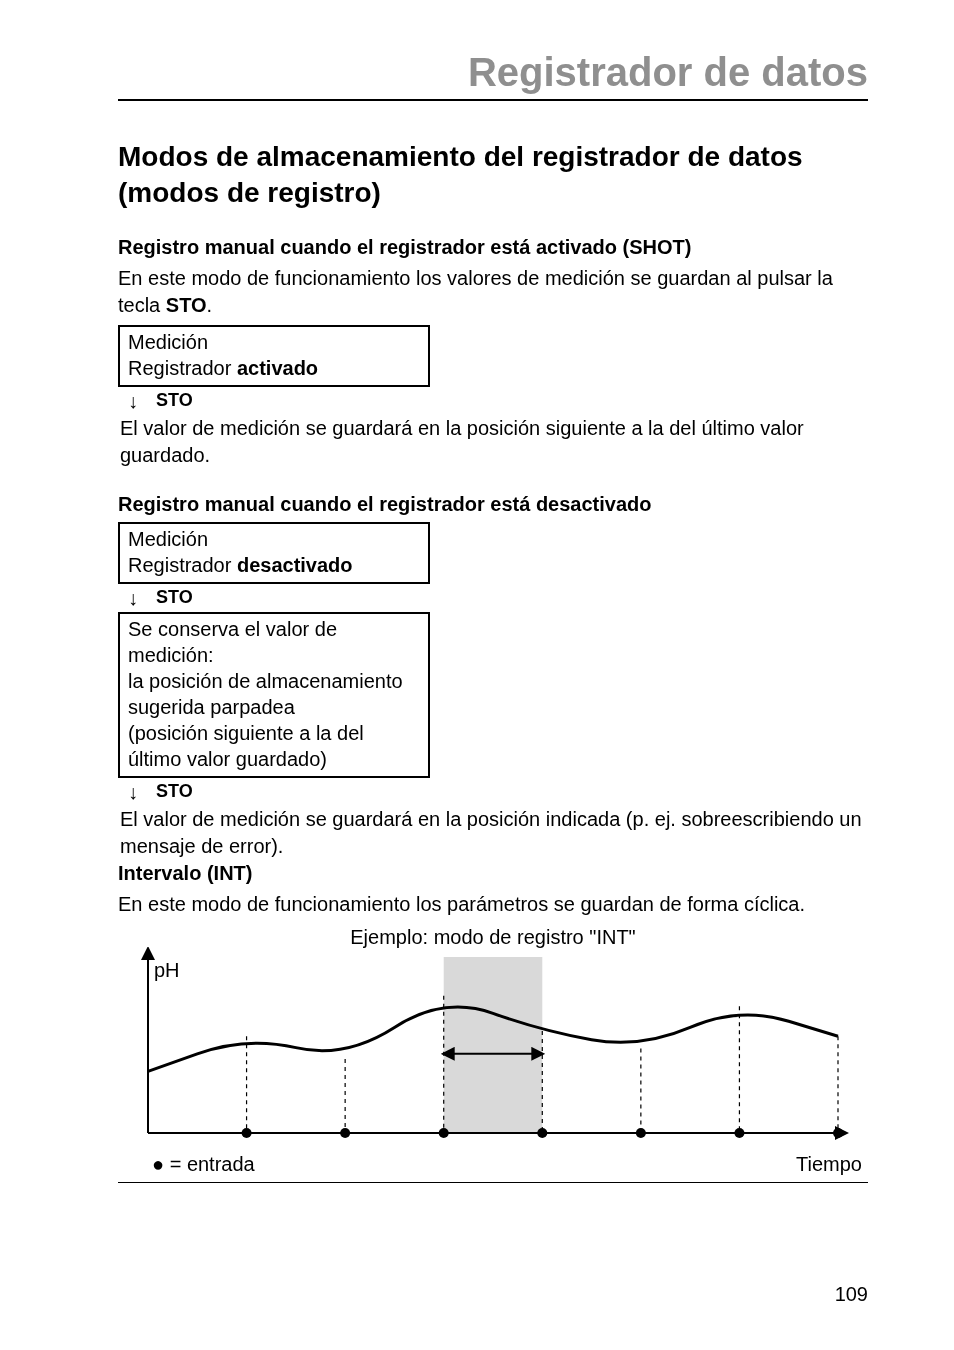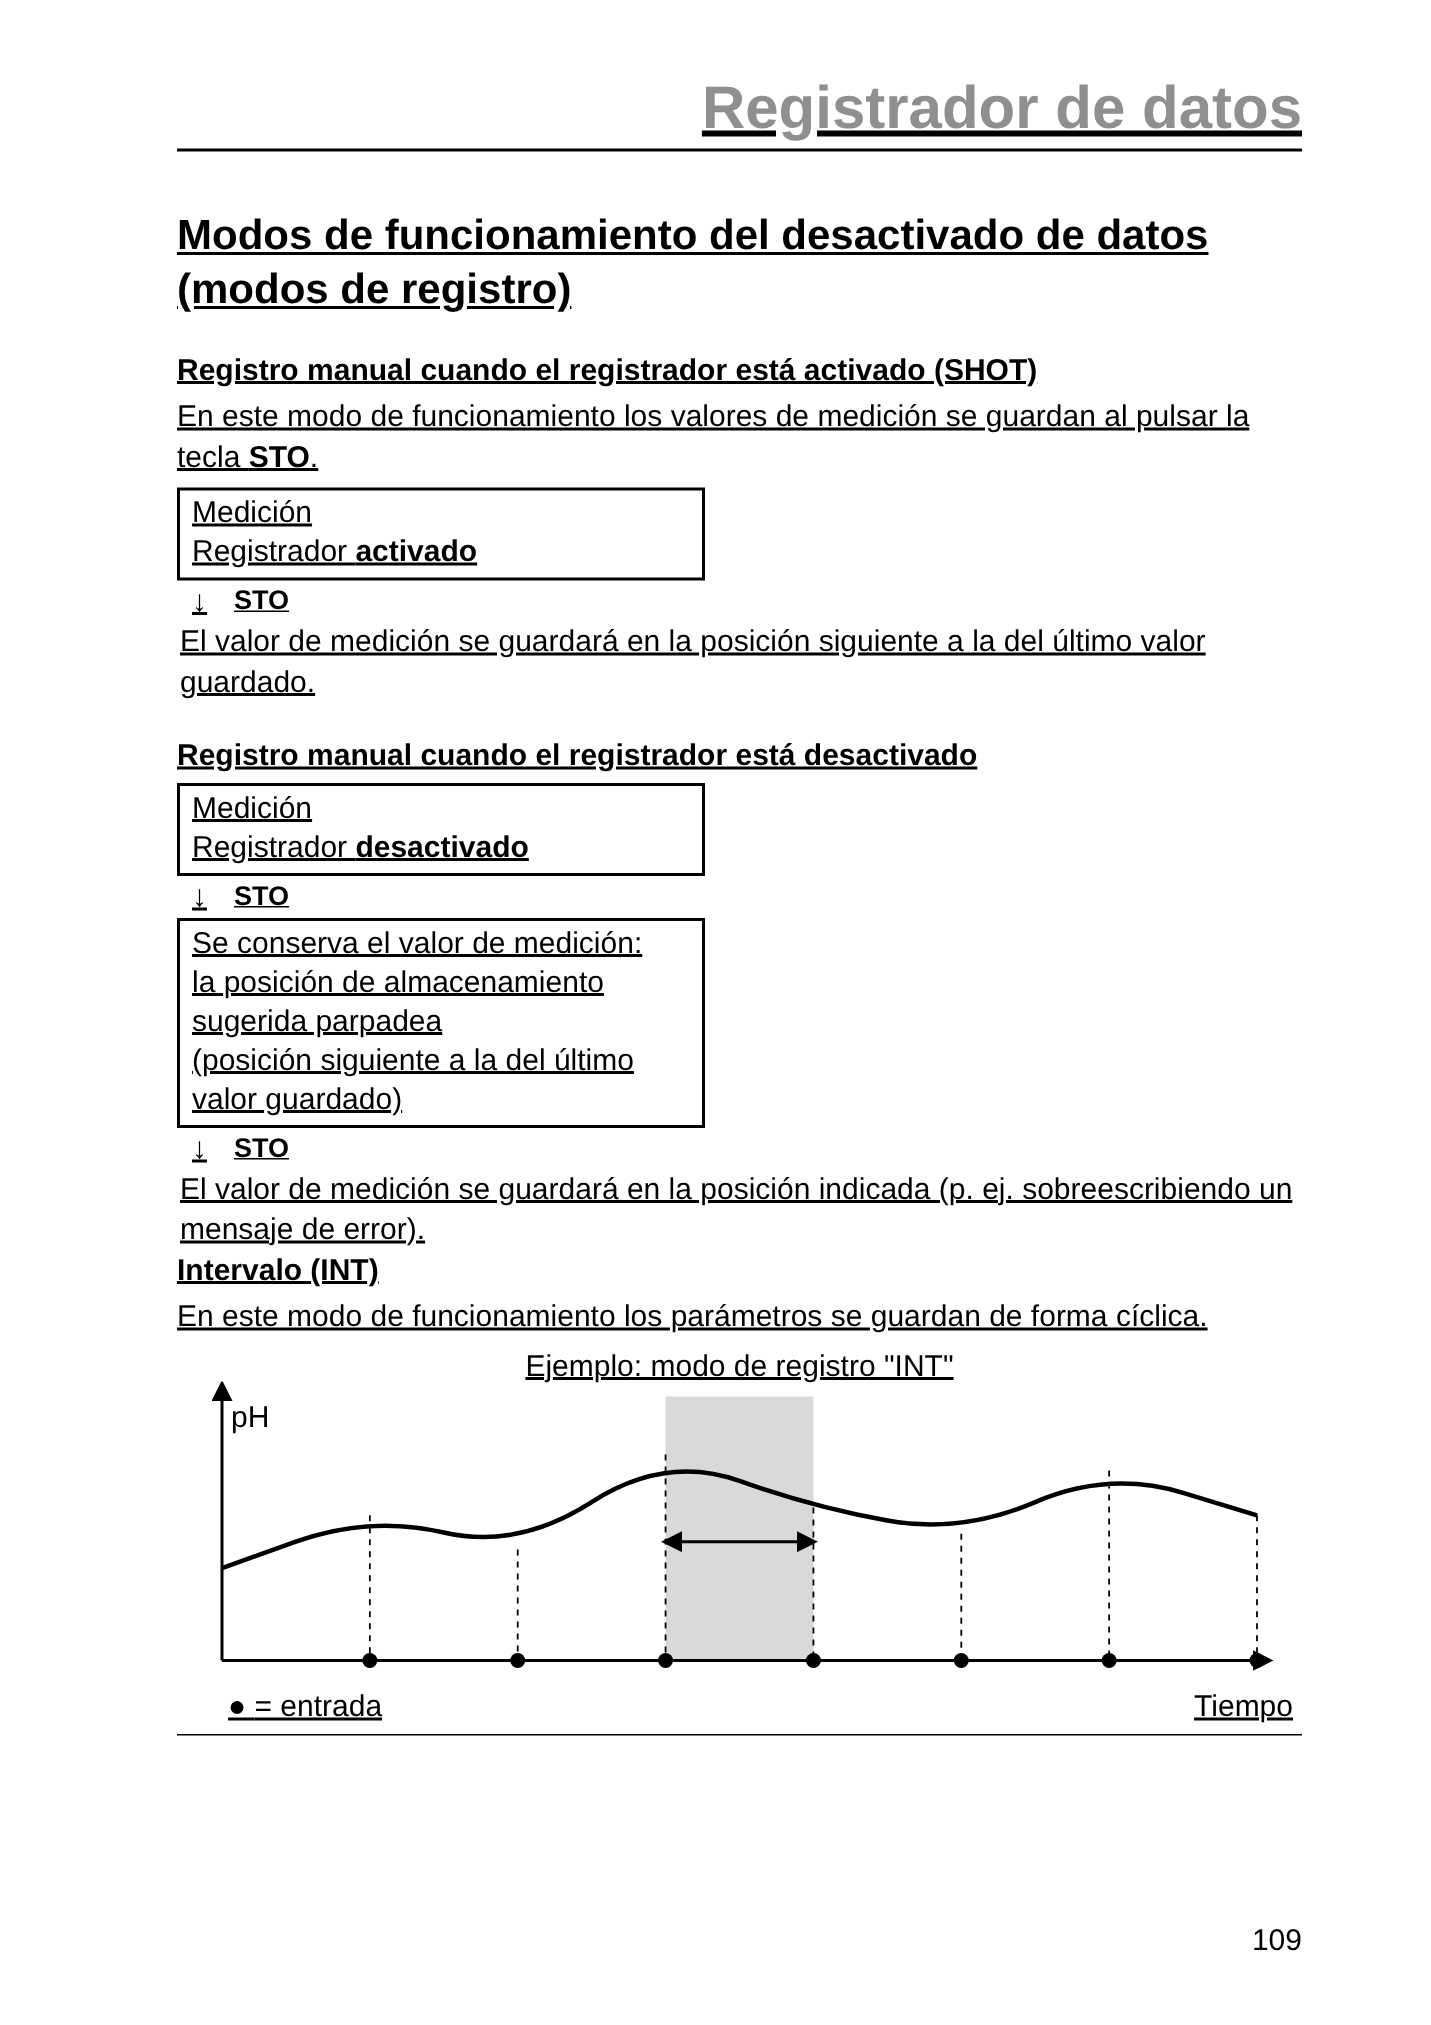--- a/index.html
+++ b/index.html
@@ -9,21 +9,20 @@
     color: #000;
     font-family: "Helvetica Neue", Arial, sans-serif;
     width: 954px;
   }
   .page {
     box-sizing: border-box;
     width: 954px;
     min-height: 1350px;
     padding: 50px 86px 44px 118px;
     position: relative;
-    text-decoration: underline;
   }
   .header {
     text-align: right;
     font-size: 40px;
     font-weight: 700;
     color: #8f8f8f;
     border-bottom: 2px solid #000;
     padding-bottom: 4px;
     margin-bottom: 38px;
   }
@@ -45,21 +44,21 @@
   }
   .box {
     border: 2px solid #000;
     padding: 2px 8px 4px 8px;
     font-size: 20px;
     line-height: 1.3;
     box-sizing: border-box;
     background: #fff;
   }
   .box-narrow {
-    width: 352px;
+    width: 312px;
   }
   .arrow-row {
     display: flex;
     align-items: center;
     height: 28px;
     margin-left: 10px;
   }
   .down-arrow {
     font-size: 20px;
     line-height: 1;
@@ -119,21 +118,21 @@
 </style>
 </head>
 <body>
 
 <div class="page">
 
   <div class="header">
     <span>Registrador de datos</span>
   </div>
 
-  <h1>Modos de funcionamiento del desactivado de datos (modos de registro)</h1>
+  <h1>Modos de almacenamiento del registrador de datos (modos de registro)</h1>
 
   <h2>Registro manual cuando el registrador está activado (SHOT)</h2>
   <p class="body-text">
     <span>En este modo de funcionamiento los valores de medición se guardan al pulsar la tecla </span><span class="bold">STO</span><span>.</span>
   </p>
 
   <div class="box box-narrow">
     <div>Medición</div>
     <div>
       <span>Registrador </span><span class="bold">activado</span>

